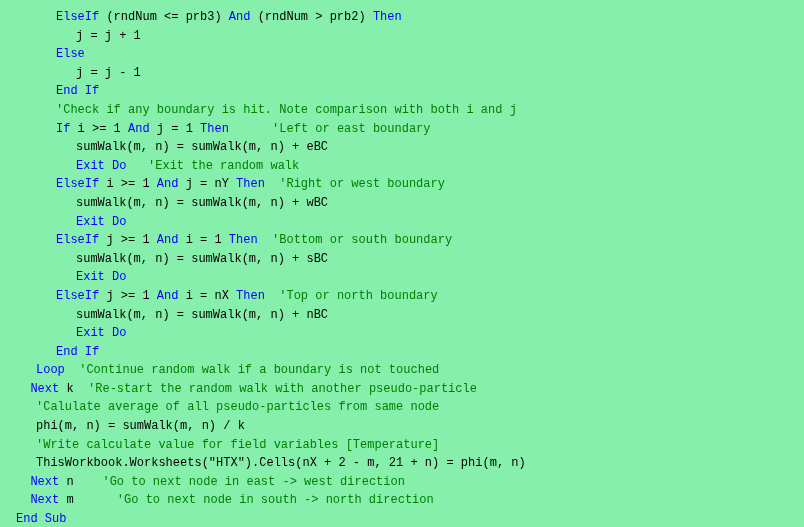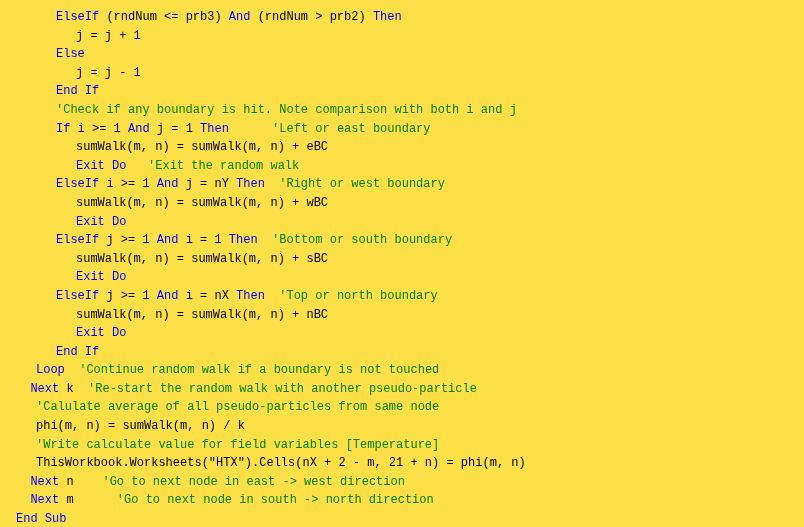--- a/index.html
+++ b/index.html
@@ -7,21 +7,21 @@
       background: #ffffff;
       font-family: 'Courier New', Courier, monospace;
       font-size: 12px;
       color: #000000;
       width: 804px;
       min-height: 527px;
       overflow: hidden;
     }
     .code-container {
       padding: 8px 16px;
-      background: #fde047;
+      background: #86efac;
       width: 100%;
       height: 527px;
       overflow: hidden;
     }
     .code-block {
       line-height: 1.55;
       white-space: pre;
     }
     .line { display: block; }
   </style>

